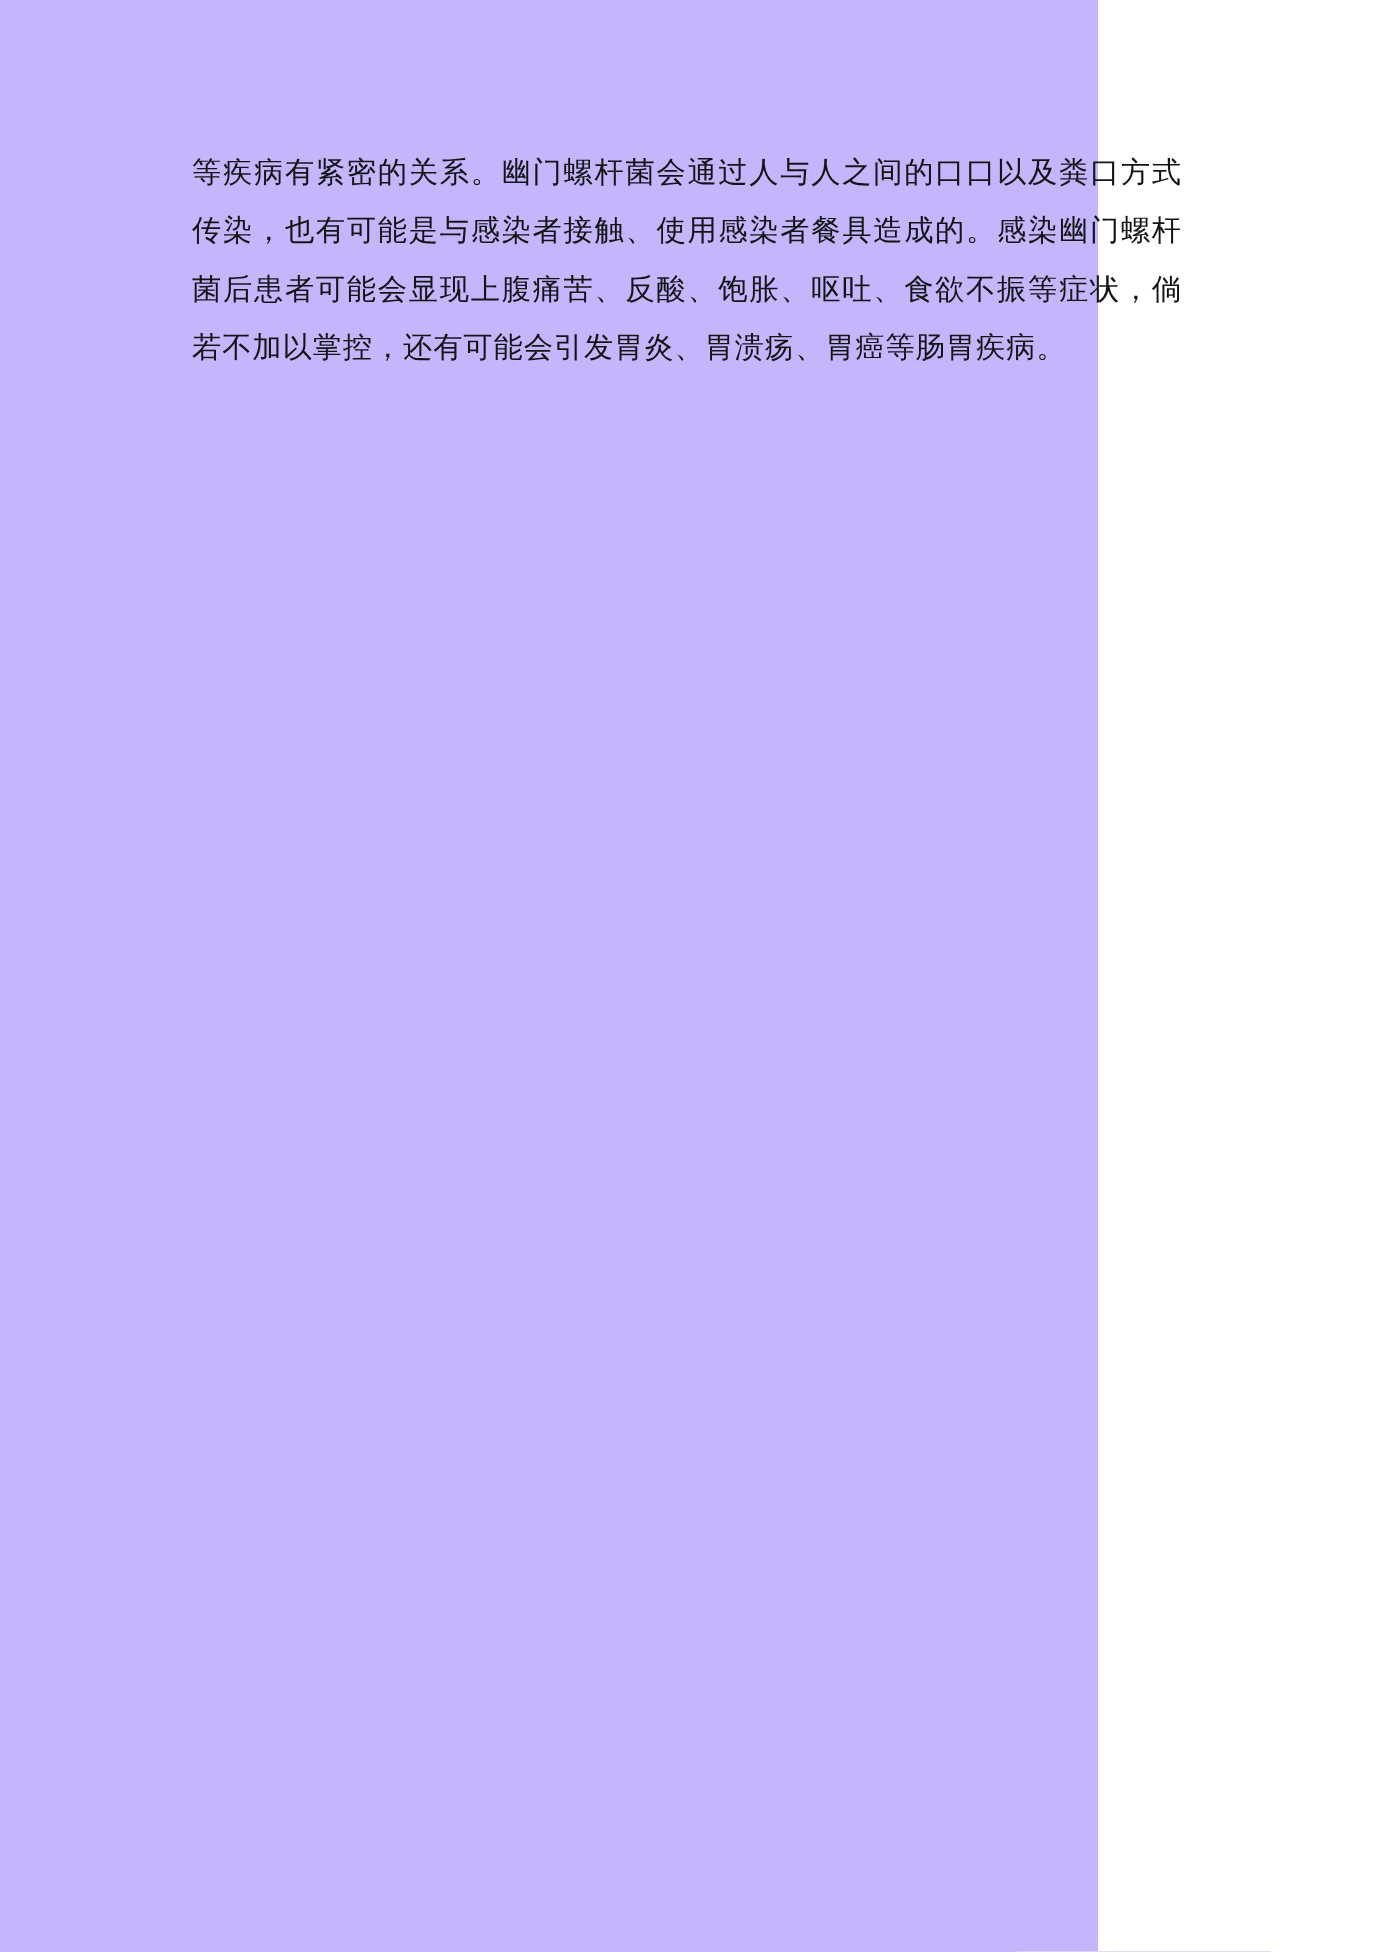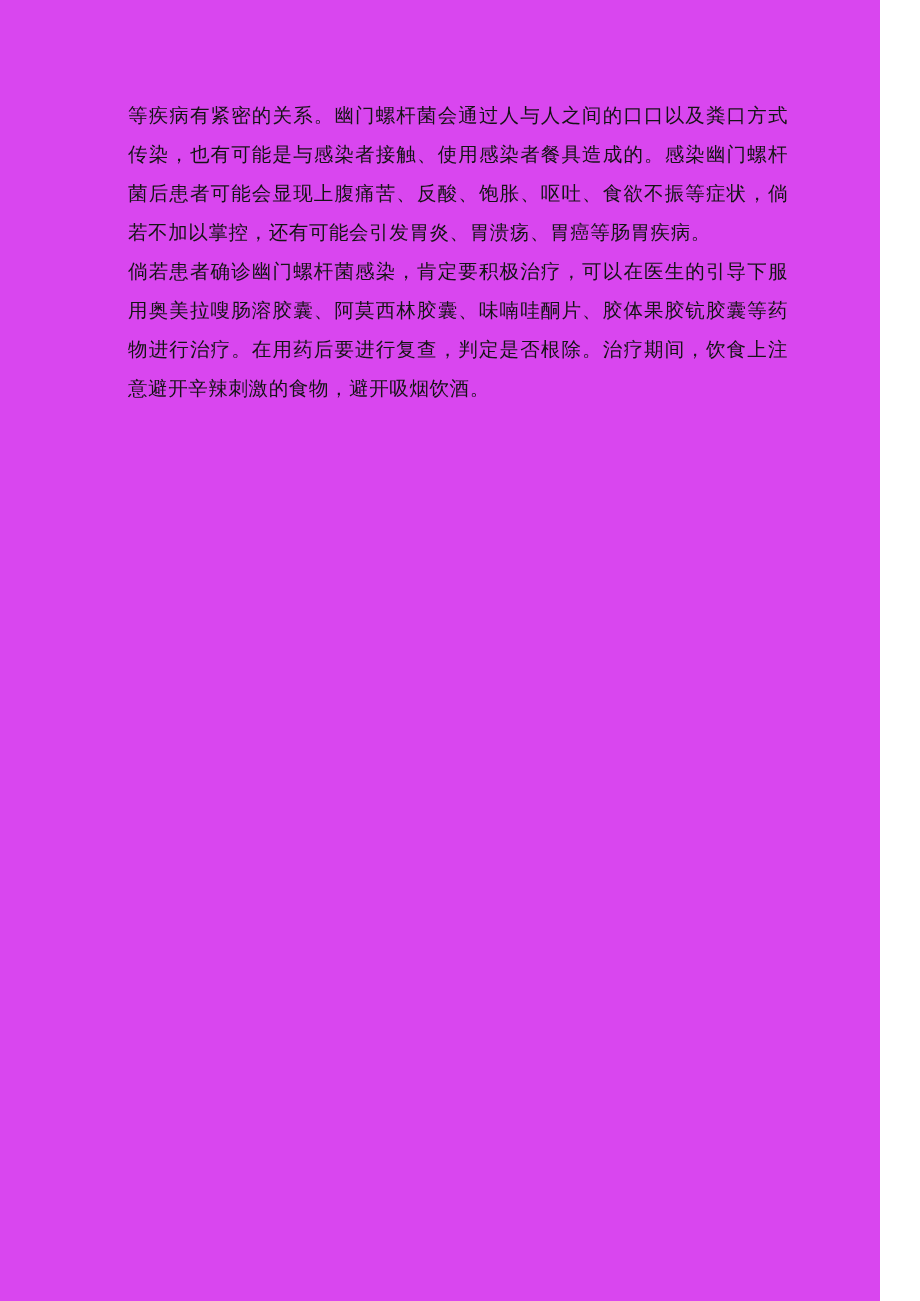--- a/index.html
+++ b/index.html
@@ -9,23 +9,23 @@
   body {
     width: 920px;
     height: 1301px;
     background: #ffffff;
     font-family: "Liberation Sans", sans-serif;
     color: #1a1a1a;
     overflow: hidden;
   }
   .page {
     position: relative;
-    width: 880px;
+    width: 732px;
     height: 1301px;
-    background: #d946ef;
+    background: #c4b5fd;
     box-sizing: border-box;
     padding: 96px 132px 96px 128px;
   }
   .doc-body {
     width: 660px;
   }
   .para {
     font-size: 19.5px;
     line-height: 39px;
     letter-spacing: 0.6px;
@@ -41,15 +41,14 @@
   .para.indent {
     text-indent: 0;
   }
 </style>
 </head>
 <body>
 
 <div class="page">
   <div class="doc-body">
     <p class="para">等疾病有紧密的关系。幽门螺杆菌会通过人与人之间的口口以及粪口方式传染，也有可能是与感染者接触、使用感染者餐具造成的。感染幽门螺杆菌后患者可能会显现上腹痛苦、反酸、饱胀、呕吐、食欲不振等症状，倘若不加以掌控，还有可能会引发胃炎、胃溃疡、胃癌等肠胃疾病。</p>
-    <p class="para indent">倘若患者确诊幽门螺杆菌感染，肯定要积极治疗，可以在医生的引导下服用奥美拉嗖肠溶胶囊、阿莫西林胶囊、味喃哇酮片、胶体果胶钪胶囊等药物进行治疗。在用药后要进行复查，判定是否根除。治疗期间，饮食上注意避开辛辣刺激的食物，避开吸烟饮酒。</p>
   </div>
 </div>
 
 </body></html>

